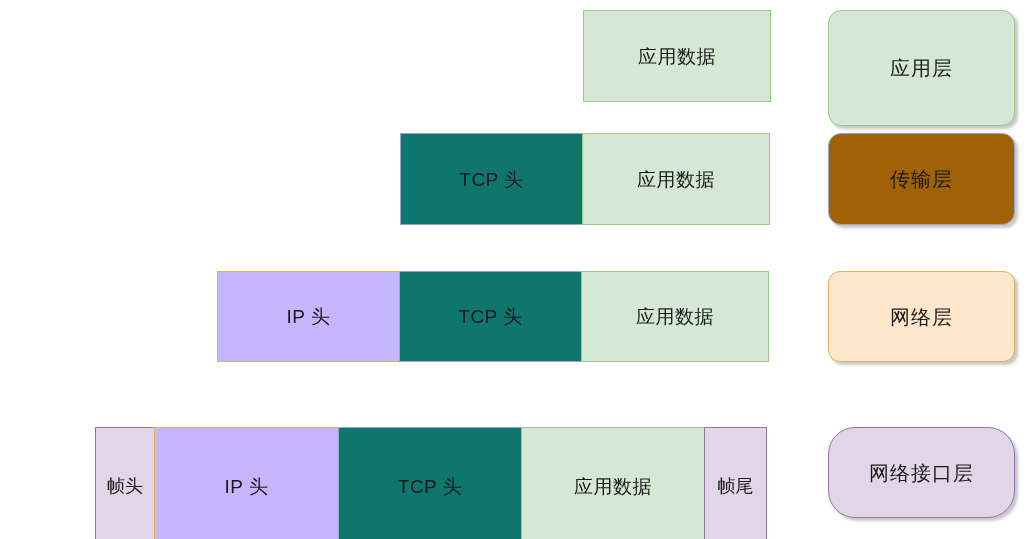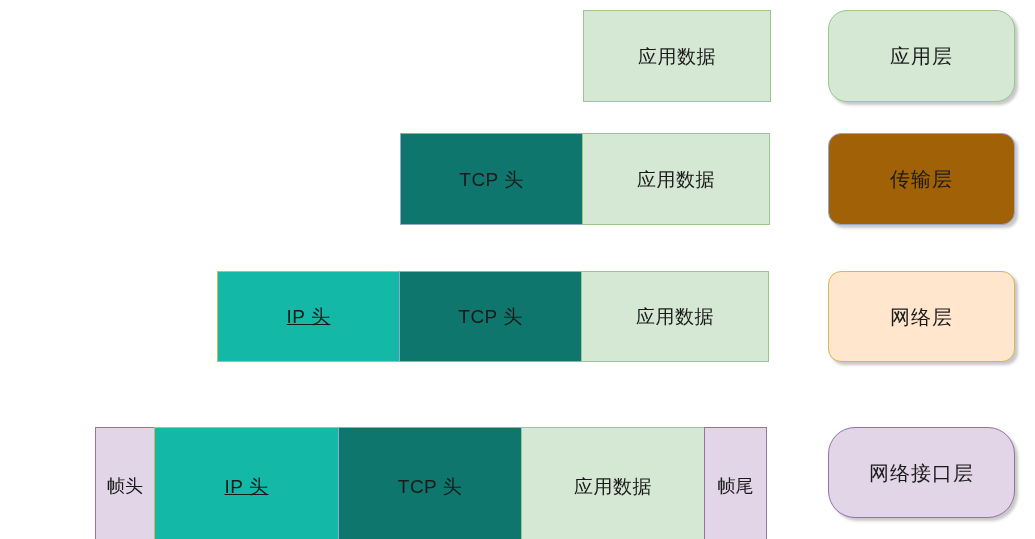--- a/index.html
+++ b/index.html
@@ -42,21 +42,21 @@
     letter-spacing: 0.5px;
     white-space: nowrap;
     overflow: hidden;
     text-align: right;
   }
   
   .seg + .seg { margin-left: -1px; }
 
   .seg-green  { background: #d5e8d4; border-color: #9ac78a; }
   .seg-blue   { background: #0f766e; border-color: #92a8d1; }
-  .seg-orange { background: #14b8a6; border-color: #d6b656; text-decoration: underline; }
+  .seg-orange { background: #c4b5fd; border-color: #d6b656; }
   .seg-purple { background: #e1d5e7; border-color: #9673a6; }
 
   .seg-narrow { font-size: 18px; letter-spacing: 0; }
 
   .layer-label {
     position: absolute;
     box-sizing: border-box;
     left: 828px;
     width: 187px;
     display: flex;
@@ -67,31 +67,31 @@
     font-size: 20px;
     line-height: 1;
     color: #1a1a1a;
     letter-spacing: 1px;
     white-space: nowrap;
     box-shadow: 3px 3px 3px rgba(0, 0, 0, 0.22);
   }
 
   .label-green  { background: #d5e8d4; border-color: #9ac78a; }
   .label-blue   { background: #a16207; border-color: #92a8d1; }
-  .label-orange { background: #ffe6cc; border-color: #d6b656; }
+  .label-orange { background: #ffe6cc; border-color: #d6b656; border-radius: 12px; }
   .label-purple { background: #e1d5e7; border-color: #9673a6; border-radius: 27px; }
 </style>
 </head>
 <body>
 
 <div id="diagram">
     <div class="pdu-row" style="left: 583px; top: 10px; height: 92px;">
       <div class="seg seg-green" style="width: 188px;">应用数据</div>
     </div>
-    <div class="layer-label label-green" style="top: 10px; height: 92px; border-radius: 19px;">应用层</div>
+    <div class="layer-label label-green" style="top: 10px; height: 116px;">应用层</div>
     <div class="pdu-row" style="left: 400px; top: 133px; height: 92px;">
       <div class="seg seg-blue" style="width: 183px;">TCP 头</div>
       <div class="seg seg-green" style="width: 188px;">应用数据</div>
     </div>
     <div class="layer-label label-blue" style="top: 133px; height: 92px;">传输层</div>
     <div class="pdu-row" style="left: 217px; top: 271px; height: 91px;">
       <div class="seg seg-orange" style="width: 183px;">IP 头</div>
       <div class="seg seg-blue" style="width: 183px;">TCP 头</div>
       <div class="seg seg-green" style="width: 188px;">应用数据</div>
     </div>

